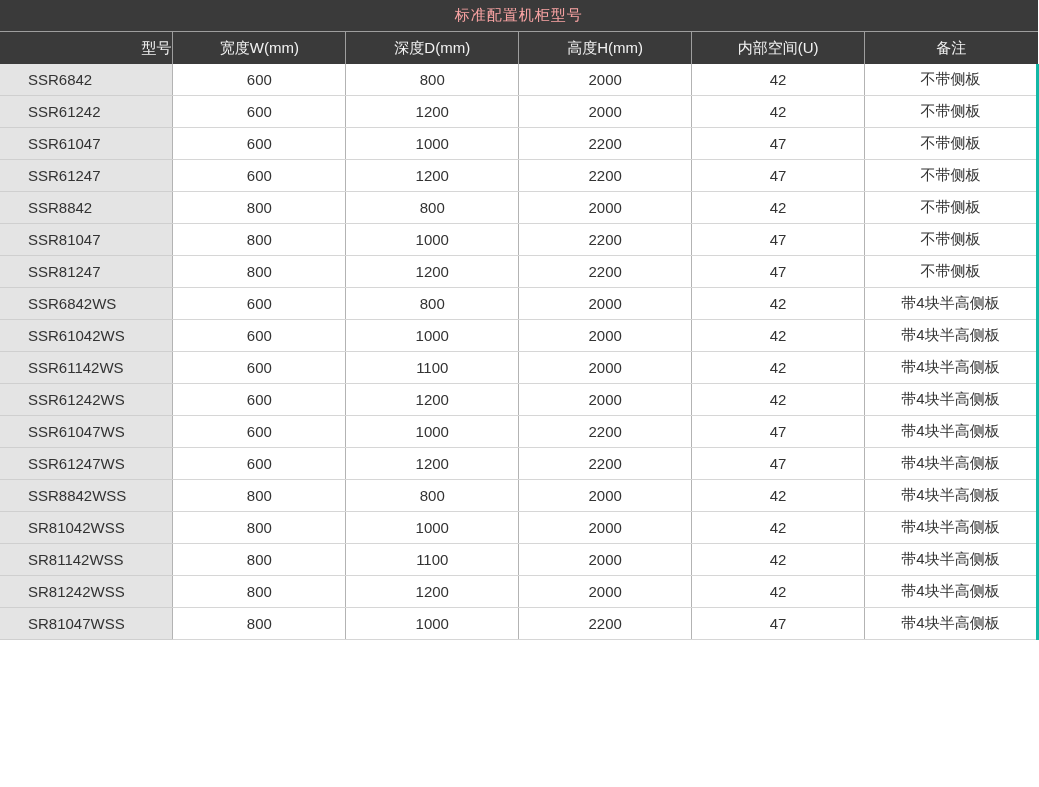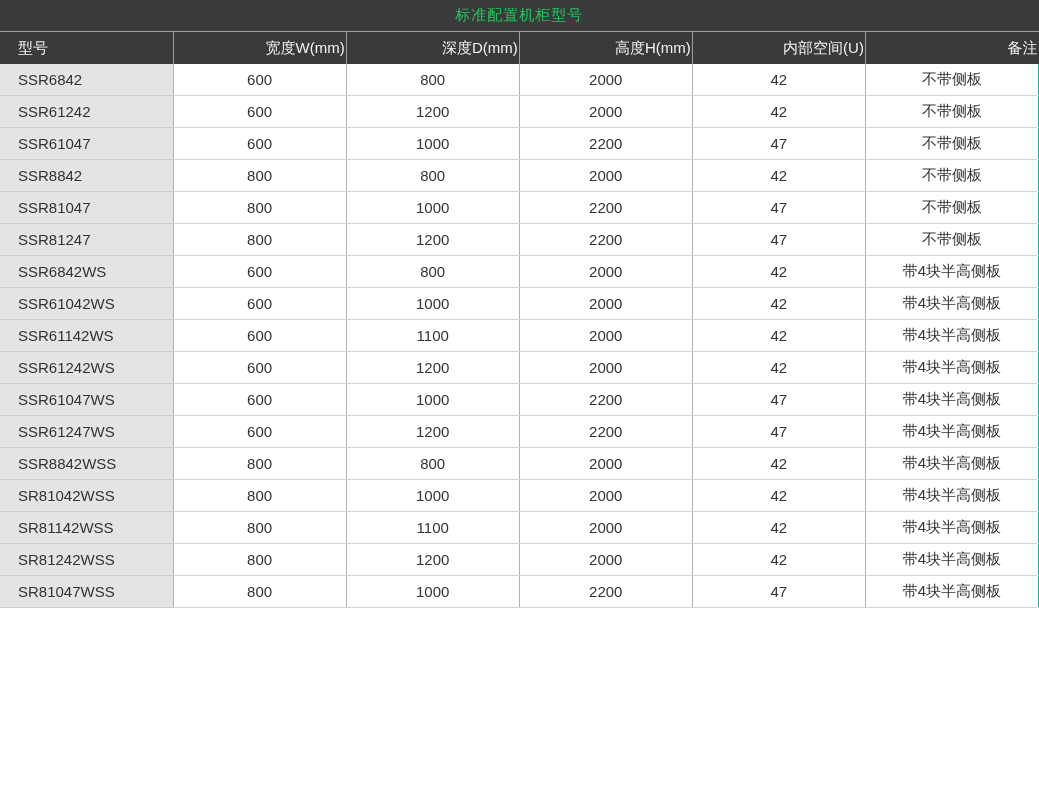--- a/index.html
+++ b/index.html
@@ -17,66 +17,66 @@
   table.spec {
     width: 1039px;
     border-collapse: collapse;
     table-layout: fixed;
   }
   table.spec col { width: 16.6667%; }
 
   
   tr.title-row th {
     background: #3a3a3a;
-    color: #22c55e;
+    color: #fca5a5;
     font-size: 15px;
     font-weight: normal;
     height: 29px;
     text-align: center;
     border-bottom: 1px solid #9e9e9e;
     letter-spacing: 1px;
   }
 
   
   tr.header-row th {
     background: #3a3a3a;
     color: #f2f2f2;
     font-size: 15px;
     font-weight: normal;
     height: 30px;
-    text-align: right;
+    text-align: center;
     border-left: 1px solid #9e9e9e;
   }
   tr.header-row th:first-child {
     border-left: none;
-    text-align: left;
+    text-align: right;
     padding-left: 18px;
   }
 
   
   tbody td {
     height: 29px;
     background: #ffffff;
     color: #333333;
     font-size: 15px;
     text-align: center;
     border-bottom: 1px solid #d6d6d6;
     border-left: 1px solid #b3b3b3;
     white-space: nowrap;
     overflow: hidden;
   }
   tbody td.col-model {
     background: #e4e4e4;
     text-align: left;
-    padding-left: 18px;
+    padding-left: 28px;
     border-left: none;
     border-bottom: 1px solid #cfcfcf;
   }
   tbody td:last-child {
-    border-right: 1px solid #14b8a6;
+    border-right: 3px solid #14b8a6;
   }
 </style>
 </head>
 <body>
 
 <div class="page">
   <table class="spec">
     <colgroup>
       <col>
         <col>
@@ -117,20 +117,28 @@
         </tr>
         <tr>
           <td class="col-model">SSR61047</td>
           <td>600</td>
           <td>1000</td>
           <td>2200</td>
           <td>47</td>
           <td>不带侧板</td>
         </tr>
         <tr>
+          <td class="col-model">SSR61247</td>
+          <td>600</td>
+          <td>1200</td>
+          <td>2200</td>
+          <td>47</td>
+          <td>不带侧板</td>
+        </tr>
+        <tr>
           <td class="col-model">SSR8842</td>
           <td>800</td>
           <td>800</td>
           <td>2000</td>
           <td>42</td>
           <td>不带侧板</td>
         </tr>
         <tr>
           <td class="col-model">SSR81047</td>
           <td>800</td>

